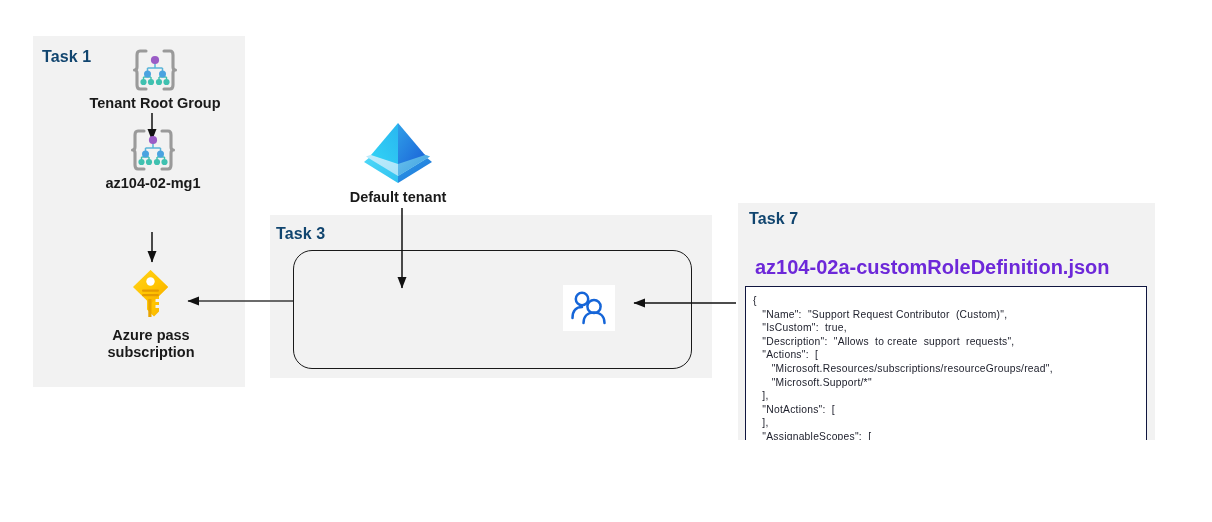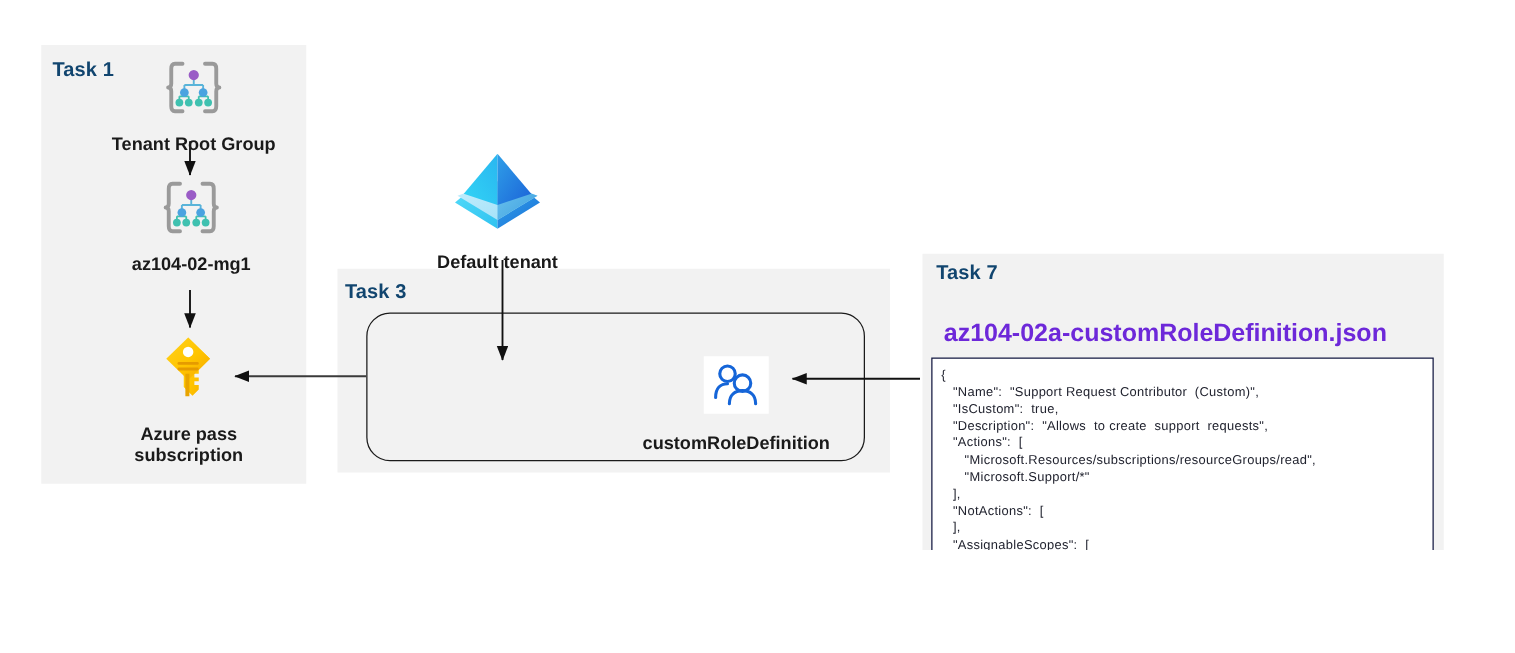--- a/index.html
+++ b/index.html
@@ -46,27 +46,27 @@
     flex-direction: column;
     align-items: center;
     text-align: center;
   }
   .node-label {
     font-size: 14.5px;
     font-weight: bold;
     color: #1a1a1a;
     line-height: 1.2;
     white-space: nowrap;
-    margin-top: 16px;
+    margin-top: 3px;
   }
   .node-label.two-line { white-space: normal; }
 
   
   #node-tenant-root-group { left: 60px;  top: 48px;  width: 190px; }
-  #node-mg1              { left: 62px;  top: 144px; width: 182px; }
+  #node-mg1              { left: 62px;  top: 128px; width: 182px; }
   #node-subscription     { left: 78px;  top: 268px; width: 146px; }
   #node-default-tenant   { left: 330px; top: 120px; width: 136px; }
   #node-aaduser1         { left: 311px; top: 285px; width: 164px; }
   #node-customroledef    { left: 500px; top: 285px; width: 178px; }
 
   
   .mg-icon { width: 46px; height: 44px; display: block; }
 
   
   .key-icon { width: 48px; height: 56px; display: block; }
@@ -291,21 +291,20 @@
 
   <div class="node" id="node-customroledef">
     <span class="role-icon-wrap">
       <svg class="role-icon" viewBox="0 0 40 36" xmlns="http://www.w3.org/2000/svg">
         <circle cx="13" cy="9" r="6.2" fill="none" stroke="#1565d8" stroke-width="2.5"></circle>
         <path d="M3.5,28 C3.5,20.5 7.5,17 13,17" fill="none" stroke="#1565d8" stroke-width="2.5" stroke-linecap="round"></path>
         <circle cx="25" cy="16.5" r="6.6" fill="none" stroke="#1565d8" stroke-width="2.5"></circle>
         <path d="M14.5,33 C14.5,26 19,22.5 25,22.5 C31,22.5 35.5,26 35.5,33" fill="none" stroke="#1565d8" stroke-width="2.5" stroke-linecap="round"></path>
       </svg>
     </span>
-    <span class="node-label">customRoleDefinition</span>
   </div>
 
   <div id="json-filename">az104-02a-customRoleDefinition.json</div>
   <div id="json-box">
     <pre id="json-code">{
    "Name":  "Support Request Contributor  (Custom)",
    "IsCustom":  true,
    "Description":  "Allows  to create  support  requests",
    "Actions":  [
       "Microsoft.Resources/subscriptions/resourceGroups/read",

